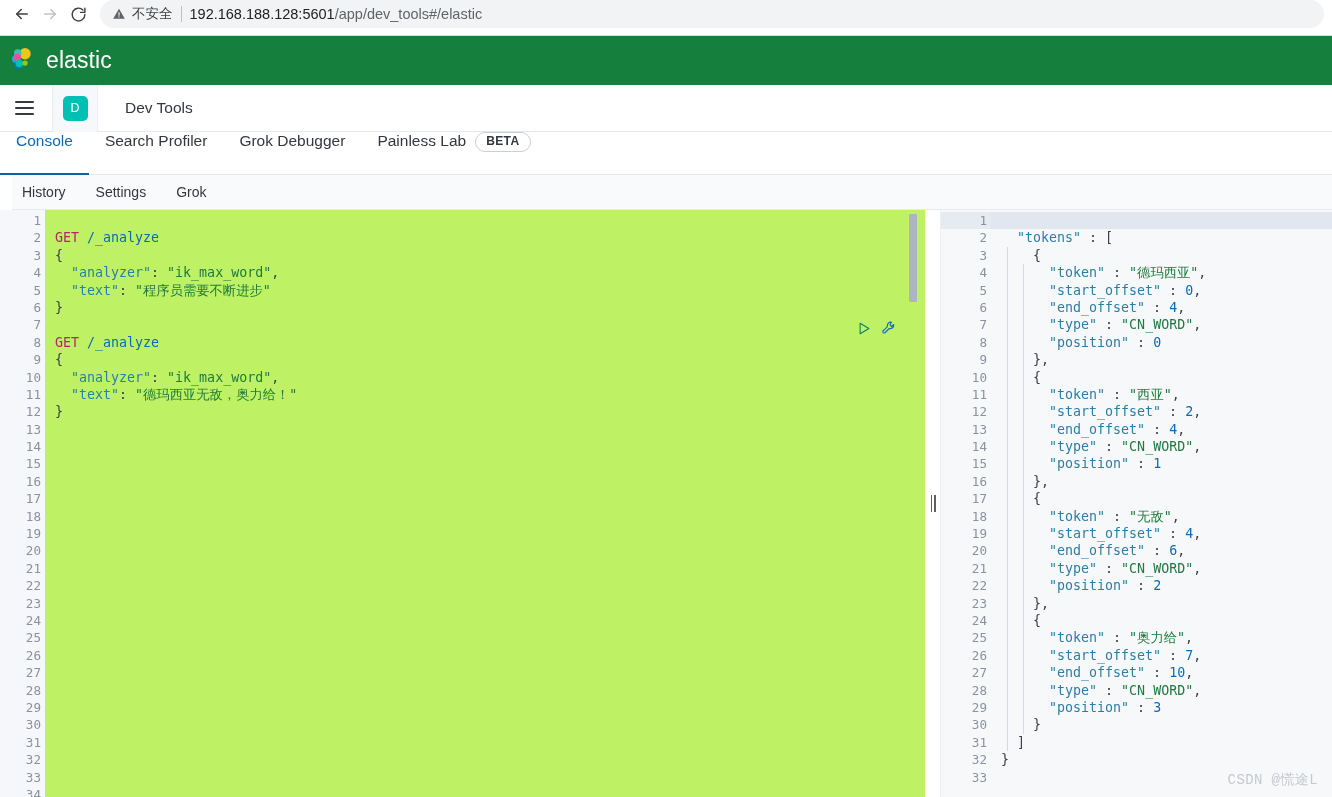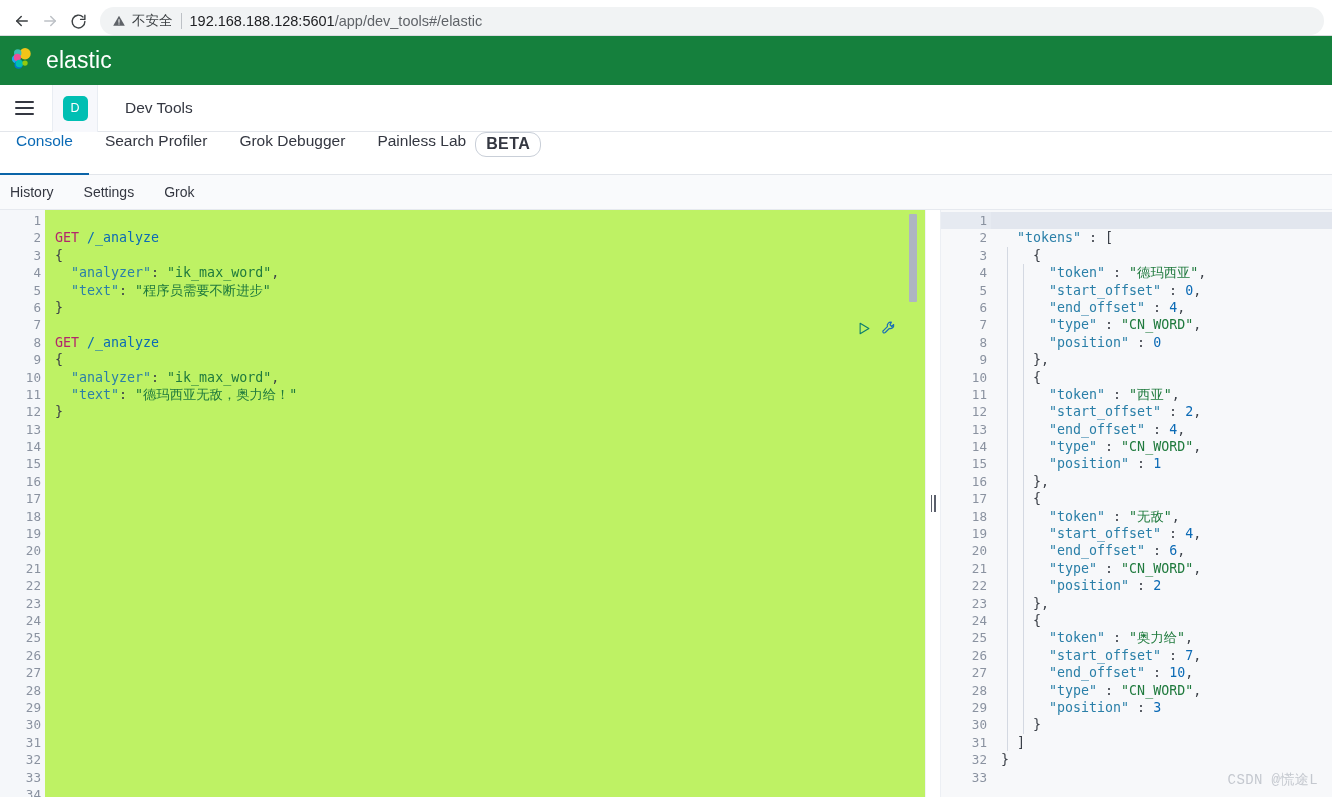--- a/index.html
+++ b/index.html
@@ -8,21 +8,21 @@
     background: #fff;
     font-family: "Liberation Sans", sans-serif;
     overflow: hidden;
   }
 
   
   .browser-bar {
     height: 36px;
     background: #ffffff;
     display: flex;
-    align-items: flex-end;
+    align-items: flex-start;
     padding: 0 8px;
     border-bottom: 1px solid #dadce0;
   }
   .nav-btn {
     width: 28px; height: 28px;
     display: flex; align-items: center; justify-content: center;
     border-radius: 50%;
     flex: 0 0 auto;
   }
   .nav-btn svg { display: block; }
@@ -151,36 +151,37 @@
     color: #343741;
     border-bottom: 2px solid transparent;
     position: relative;
     top: 1px;
   }
   .tab.active { color: #0b6ab5; border-bottom-color: #0b64a8; }
   .beta-badge {
     border: 1px solid #c9cfd8;
     border-radius: 11px;
     padding: 2px 10px 3px;
-    font-size: 16px;
+    font-size: 12px;
     font-weight: bold;
     letter-spacing: 0.4px;
     color: #343741;
     line-height: 1.1;
   }
 
   
   .submenu-row {
     height: 35px;
     background: #f9fafc;
     display: flex;
     align-items: center;
     gap: 22px;
     padding-left: 6px;
     border-bottom: 1px solid #e6e9ef;
+    margin-left: 12px;
   }
   .submenu-item {
     font-size: 14px;
     color: #343741;
     padding: 3px 4px;
   }
 
   
   .console {
     height: calc(797px - 36px - 49px - 47px - 43px - 35px);

